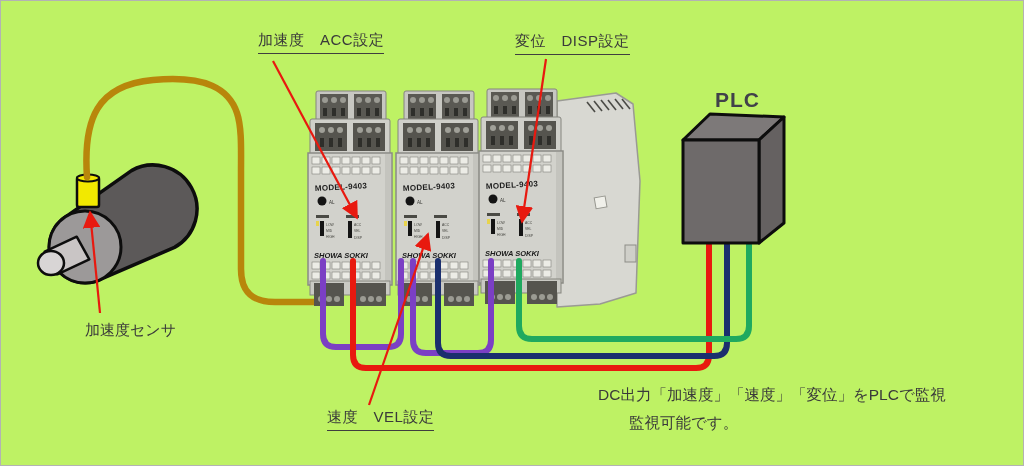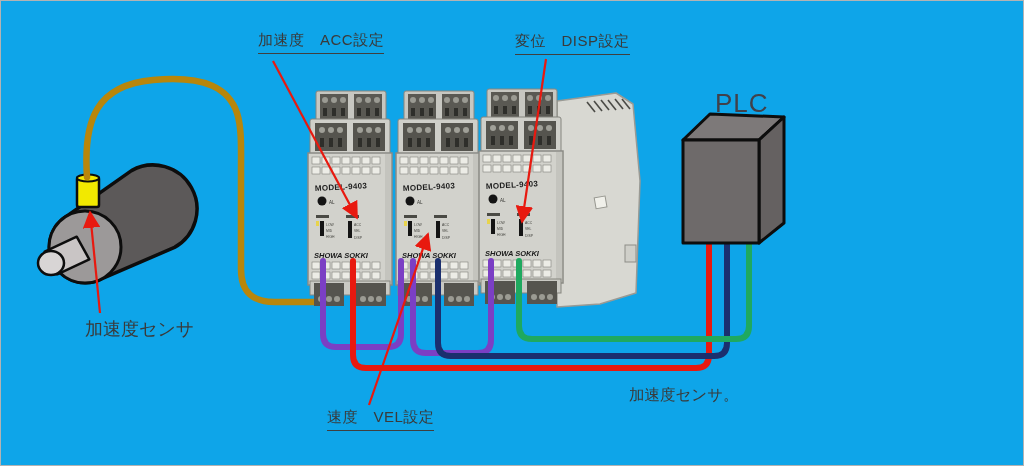--- a/index.html
+++ b/index.html
@@ -1,50 +1,51 @@
 <!DOCTYPE html>
 <html><head>
 <meta charset="utf-8">
 <style>
   html,body{margin:0;padding:0;background:#fff;}
   .stage{
     position:relative;
     width:1022px;height:464px;
     border:1px solid #b3b3b3;
-    background:#0ea5e9;
+    background:#bef264;
     font-family:"Liberation Sans","DejaVu Sans",sans-serif;
     overflow:hidden;
   }
   .stage svg{position:absolute;left:0;top:0;}
   .lbl{
     position:absolute;
     white-space:nowrap;
     color:#3a3a3a;
     font-size:15px;
     letter-spacing:0.5px;
   }
   .lbl.underlined{
     border-bottom:1.6px solid #3f3f3f;
     padding-bottom:3px;
   }
   .plc-lbl{
     position:absolute;
     color:#41414a;
-    font-size:26px;
+    font-size:21px;
     letter-spacing:1px;
+    font-weight:bold;
   }
   .desc{
     position:absolute;
     color:#3a3a3a;
     font-size:15.5px;
     line-height:28px;
     white-space:nowrap;
   }
   .desc .indent{padding-left:31px;}
-  .sensor-caption{position:absolute;color:#3a3a3a;font-size:18px;line-height:25px;white-space:nowrap;}
+  .sensor-caption{position:absolute;color:#3a3a3a;font-size:15px;line-height:25px;white-space:nowrap;}
   svg text{font-family:"Liberation Sans","DejaVu Sans",sans-serif;}
 </style>
 </head>
 <body>
 
 <div class="stage">
 
   <svg width="1022" height="464" viewBox="0 0 1022 464">
     <defs>
       <marker id="arrowhead" viewBox="0 0 10 10" refX="9" refY="5" markerWidth="8" markerHeight="8" orient="auto">
@@ -219,16 +220,17 @@
   <div class="lbl underlined" style="left:326px;top:407px;">速度　VEL設定</div>
   <div class="lbl underlined" style="left:514px;top:31px;">変位　DISP設定</div>
 
   <div class="plc-lbl" style="left:714px;top:87px;">PLC</div>
 
   <div class="sensor-caption" style="left:84px;top:316px;">
     <div>加速度センサ</div>
   </div>
 
   <div class="desc" style="left:597px;top:380px;">
-    <div class="indent">加速度センサ。</div>
+    <div>DC出力「加速度」「速度」「変位」をPLCで監視</div>
+    <div class="indent">監視可能です。</div>
   </div>
 
 </div>
 
 </body></html>

